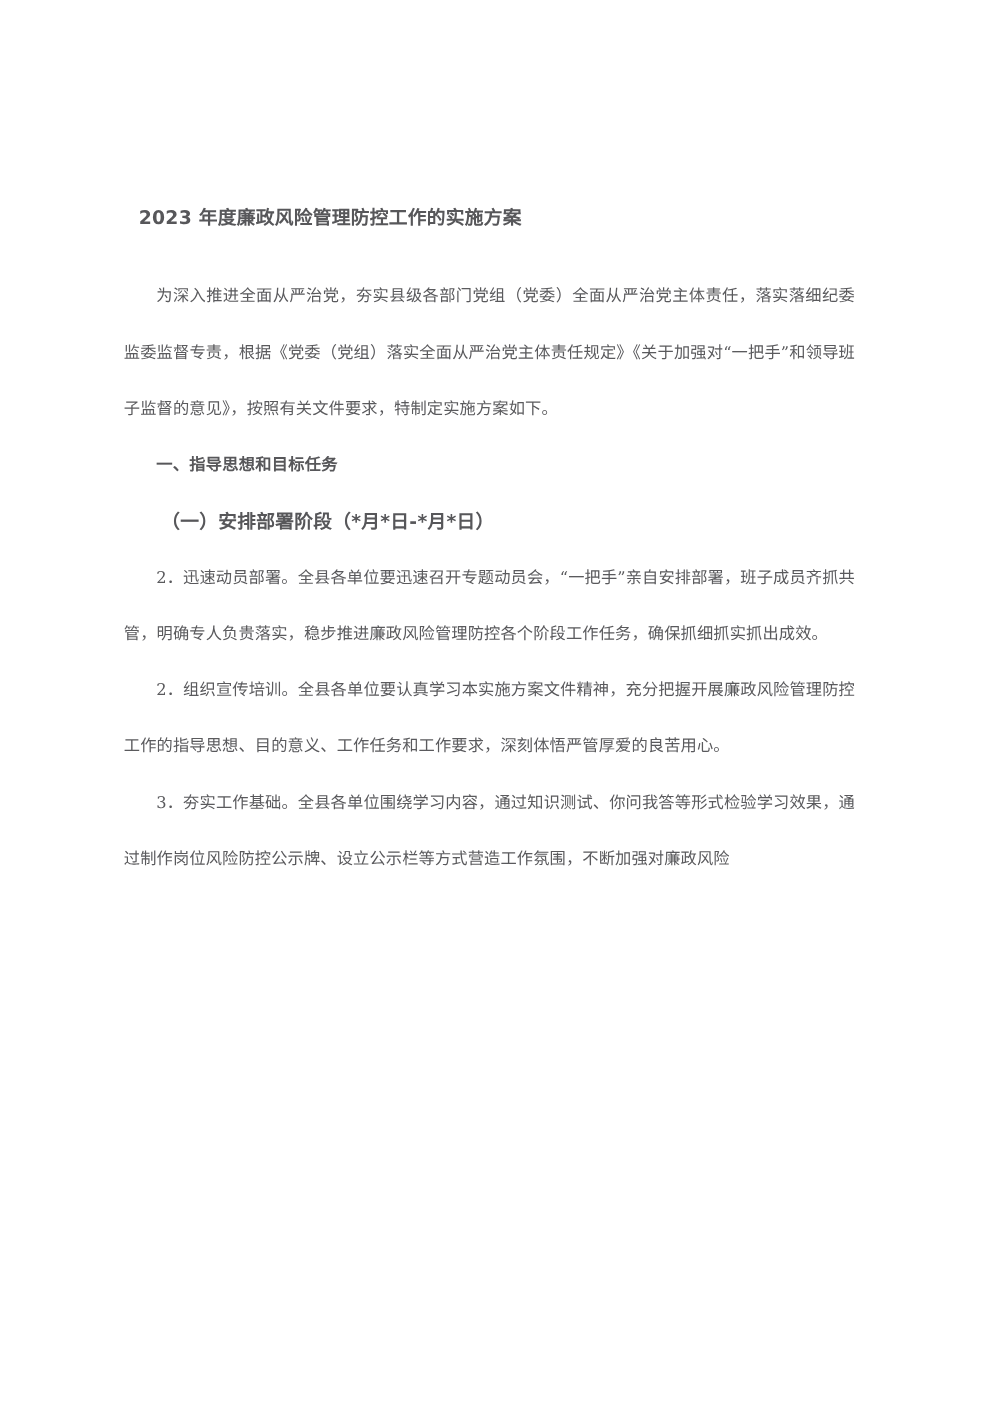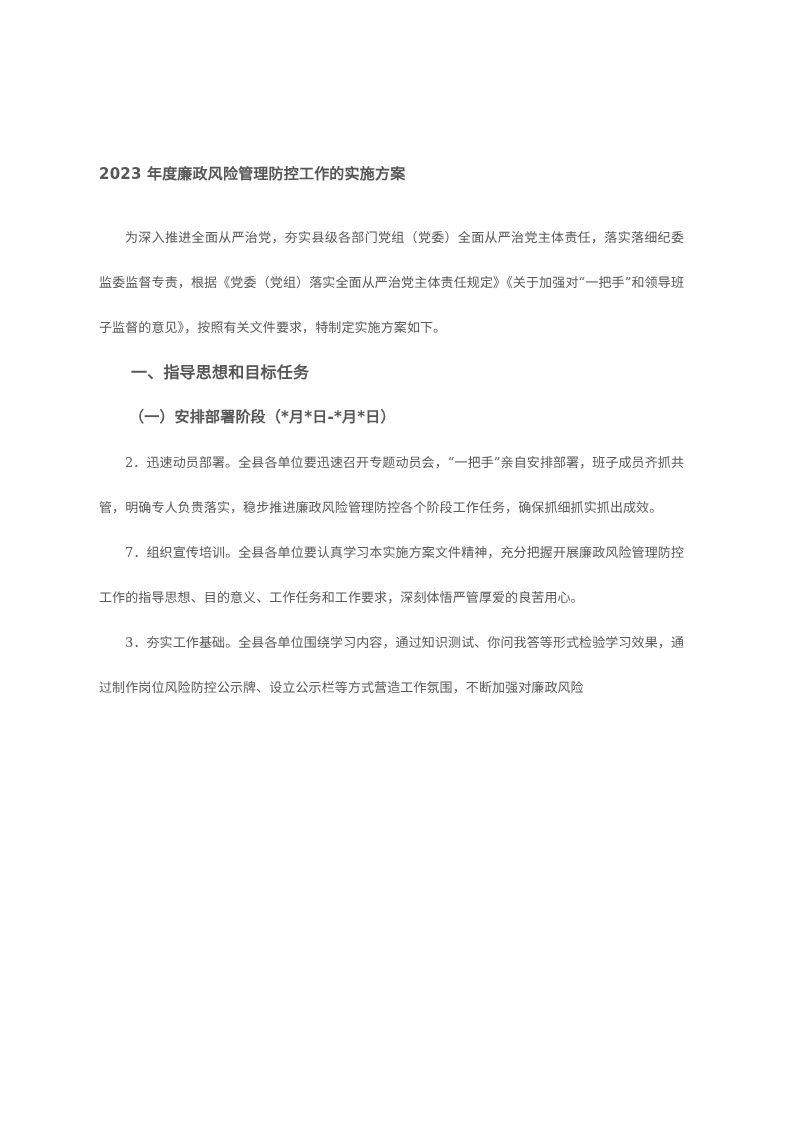--- a/index.html
+++ b/index.html
@@ -25,39 +25,39 @@
     left: 99px;
     top: 163px;
     width: 585px;
   }
   .doc-title {
     font-size: 15px;
     font-weight: 600;
     color: #57575a;
     letter-spacing: 0.2px;
     line-height: 22px;
-    margin: 0 0 30px 0;
+    margin: 0 0 30px 12px;
     text-align: left;
     font-family: "DejaVu Sans", "Liberation Sans", sans-serif;
   }
   .para {
     font-size: 13px;
     color: #5a5a5d;
     line-height: 45px;
     margin: 0;
     text-indent: 2em;
     text-align: justify;
     text-justify: inter-ideograph;
     letter-spacing: 0.1px;
   }
   .para + .para {
     margin-top: 0;
   }
   .heading-1 {
-    font-size: 16px;
+    font-size: 13px;
     font-weight: 600;
     color: #57575a;
     line-height: 45px;
     margin: 0;
     text-indent: 2em;
     font-family: "DejaVu Sans", "Liberation Sans", sans-serif;
     letter-spacing: 0.2px;
   }
   .heading-2 {
     font-size: 15px;
@@ -81,18 +81,18 @@
     <p class="para">为深入推进全面从严治党，夯实县级各部门党组（党委）全面从严治党主体责任，落实落细纪委监委监督专责，根据《党委（党组）落实全面从严治党主体责任规定》《关于加强对“一把手”和领导班子监督的意见》，按照有关文件要求，特制定实施方案如下。</p>
 
     <h2 class="heading-1">一、指导思想和目标任务</h2>
 
 
 
     <h3 class="heading-2">（一）安排部署阶段（*月*日-*月*日）</h3>
 
     <p class="para">2．迅速动员部署。全县各单位要迅速召开专题动员会，“一把手”亲自安排部署，班子成员齐抓共管，明确专人负贵落实，稳步推进廉政风险管理防控各个阶段工作任务，确保抓细抓实抓出成效。</p>
 
-    <p class="para">7．组织宣传培训。全县各单位要认真学习本实施方案文件精神，充分把握开展廉政风险管理防控工作的指导思想、目的意义、工作任务和工作要求，深刻体悟严管厚爱的良苦用心。</p>
+    <p class="para">2．组织宣传培训。全县各单位要认真学习本实施方案文件精神，充分把握开展廉政风险管理防控工作的指导思想、目的意义、工作任务和工作要求，深刻体悟严管厚爱的良苦用心。</p>
 
     <p class="para">3．夯实工作基础。全县各单位围绕学习内容，通过知识测试、你问我答等形式检验学习效果，通过制作岗位风险防控公示牌、设立公示栏等方式营造工作氛围，不断加强对廉政风险</p>
 
   </div>
 </div>
 
 </body></html>

